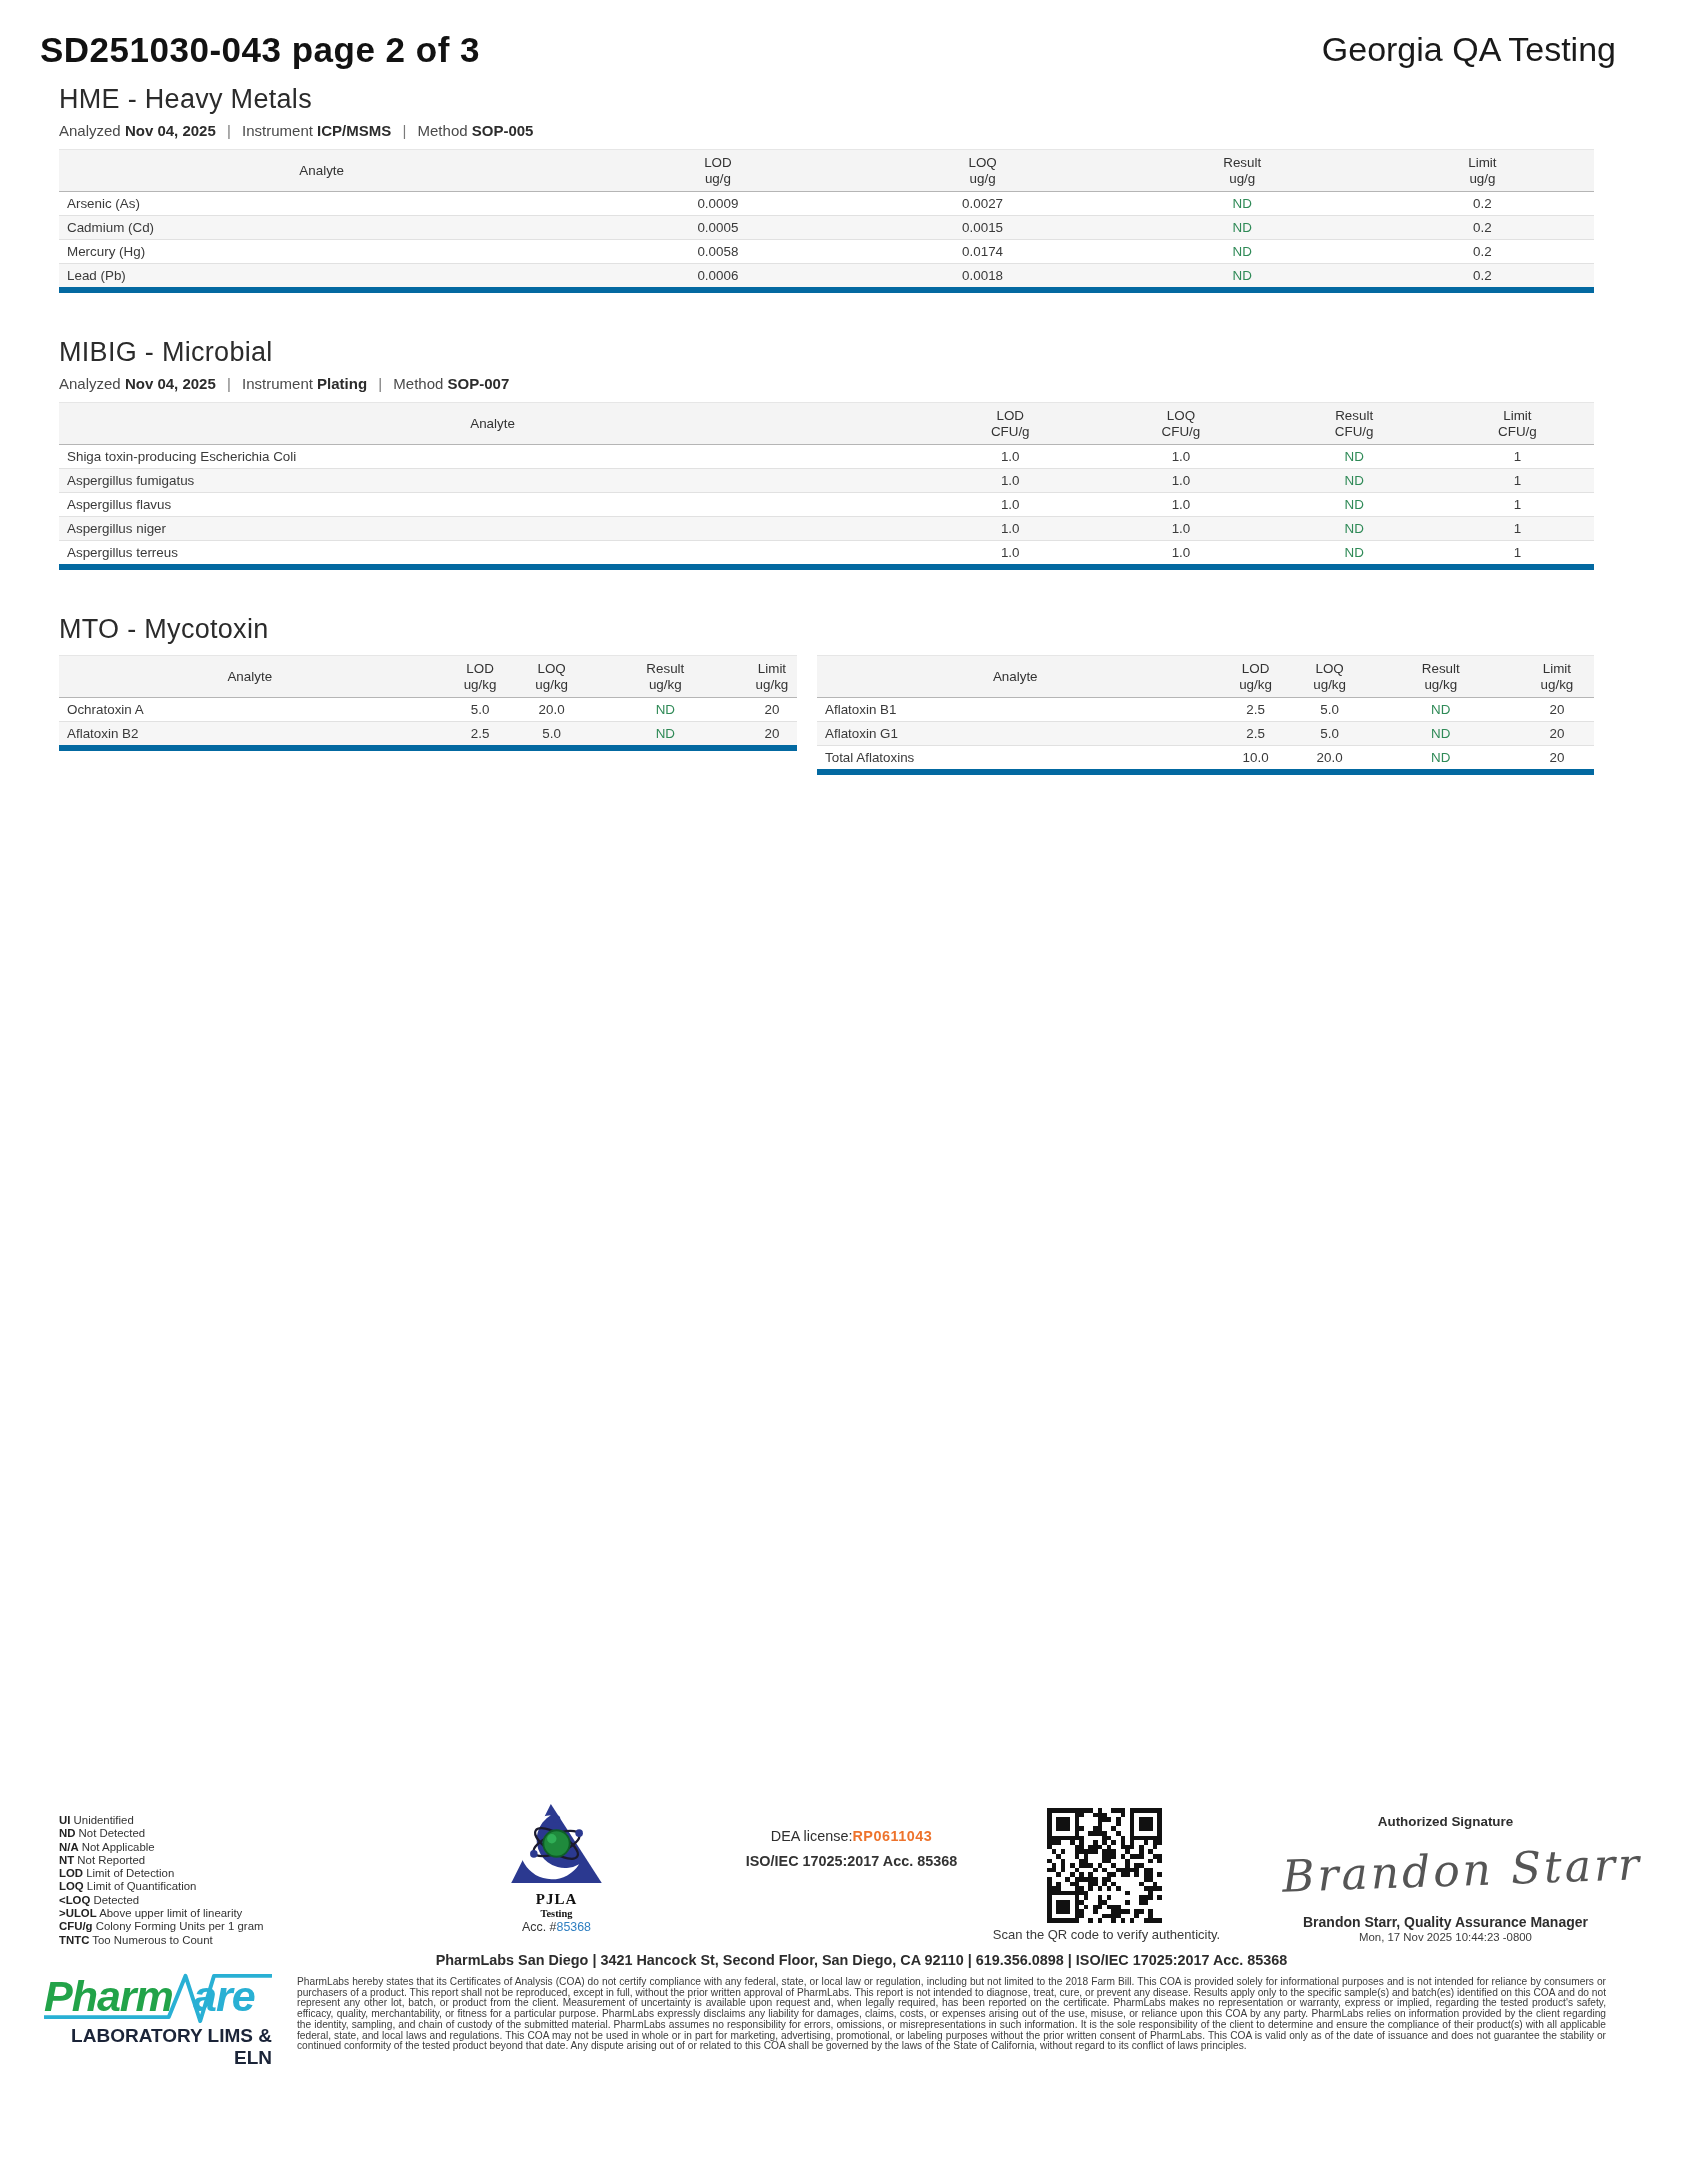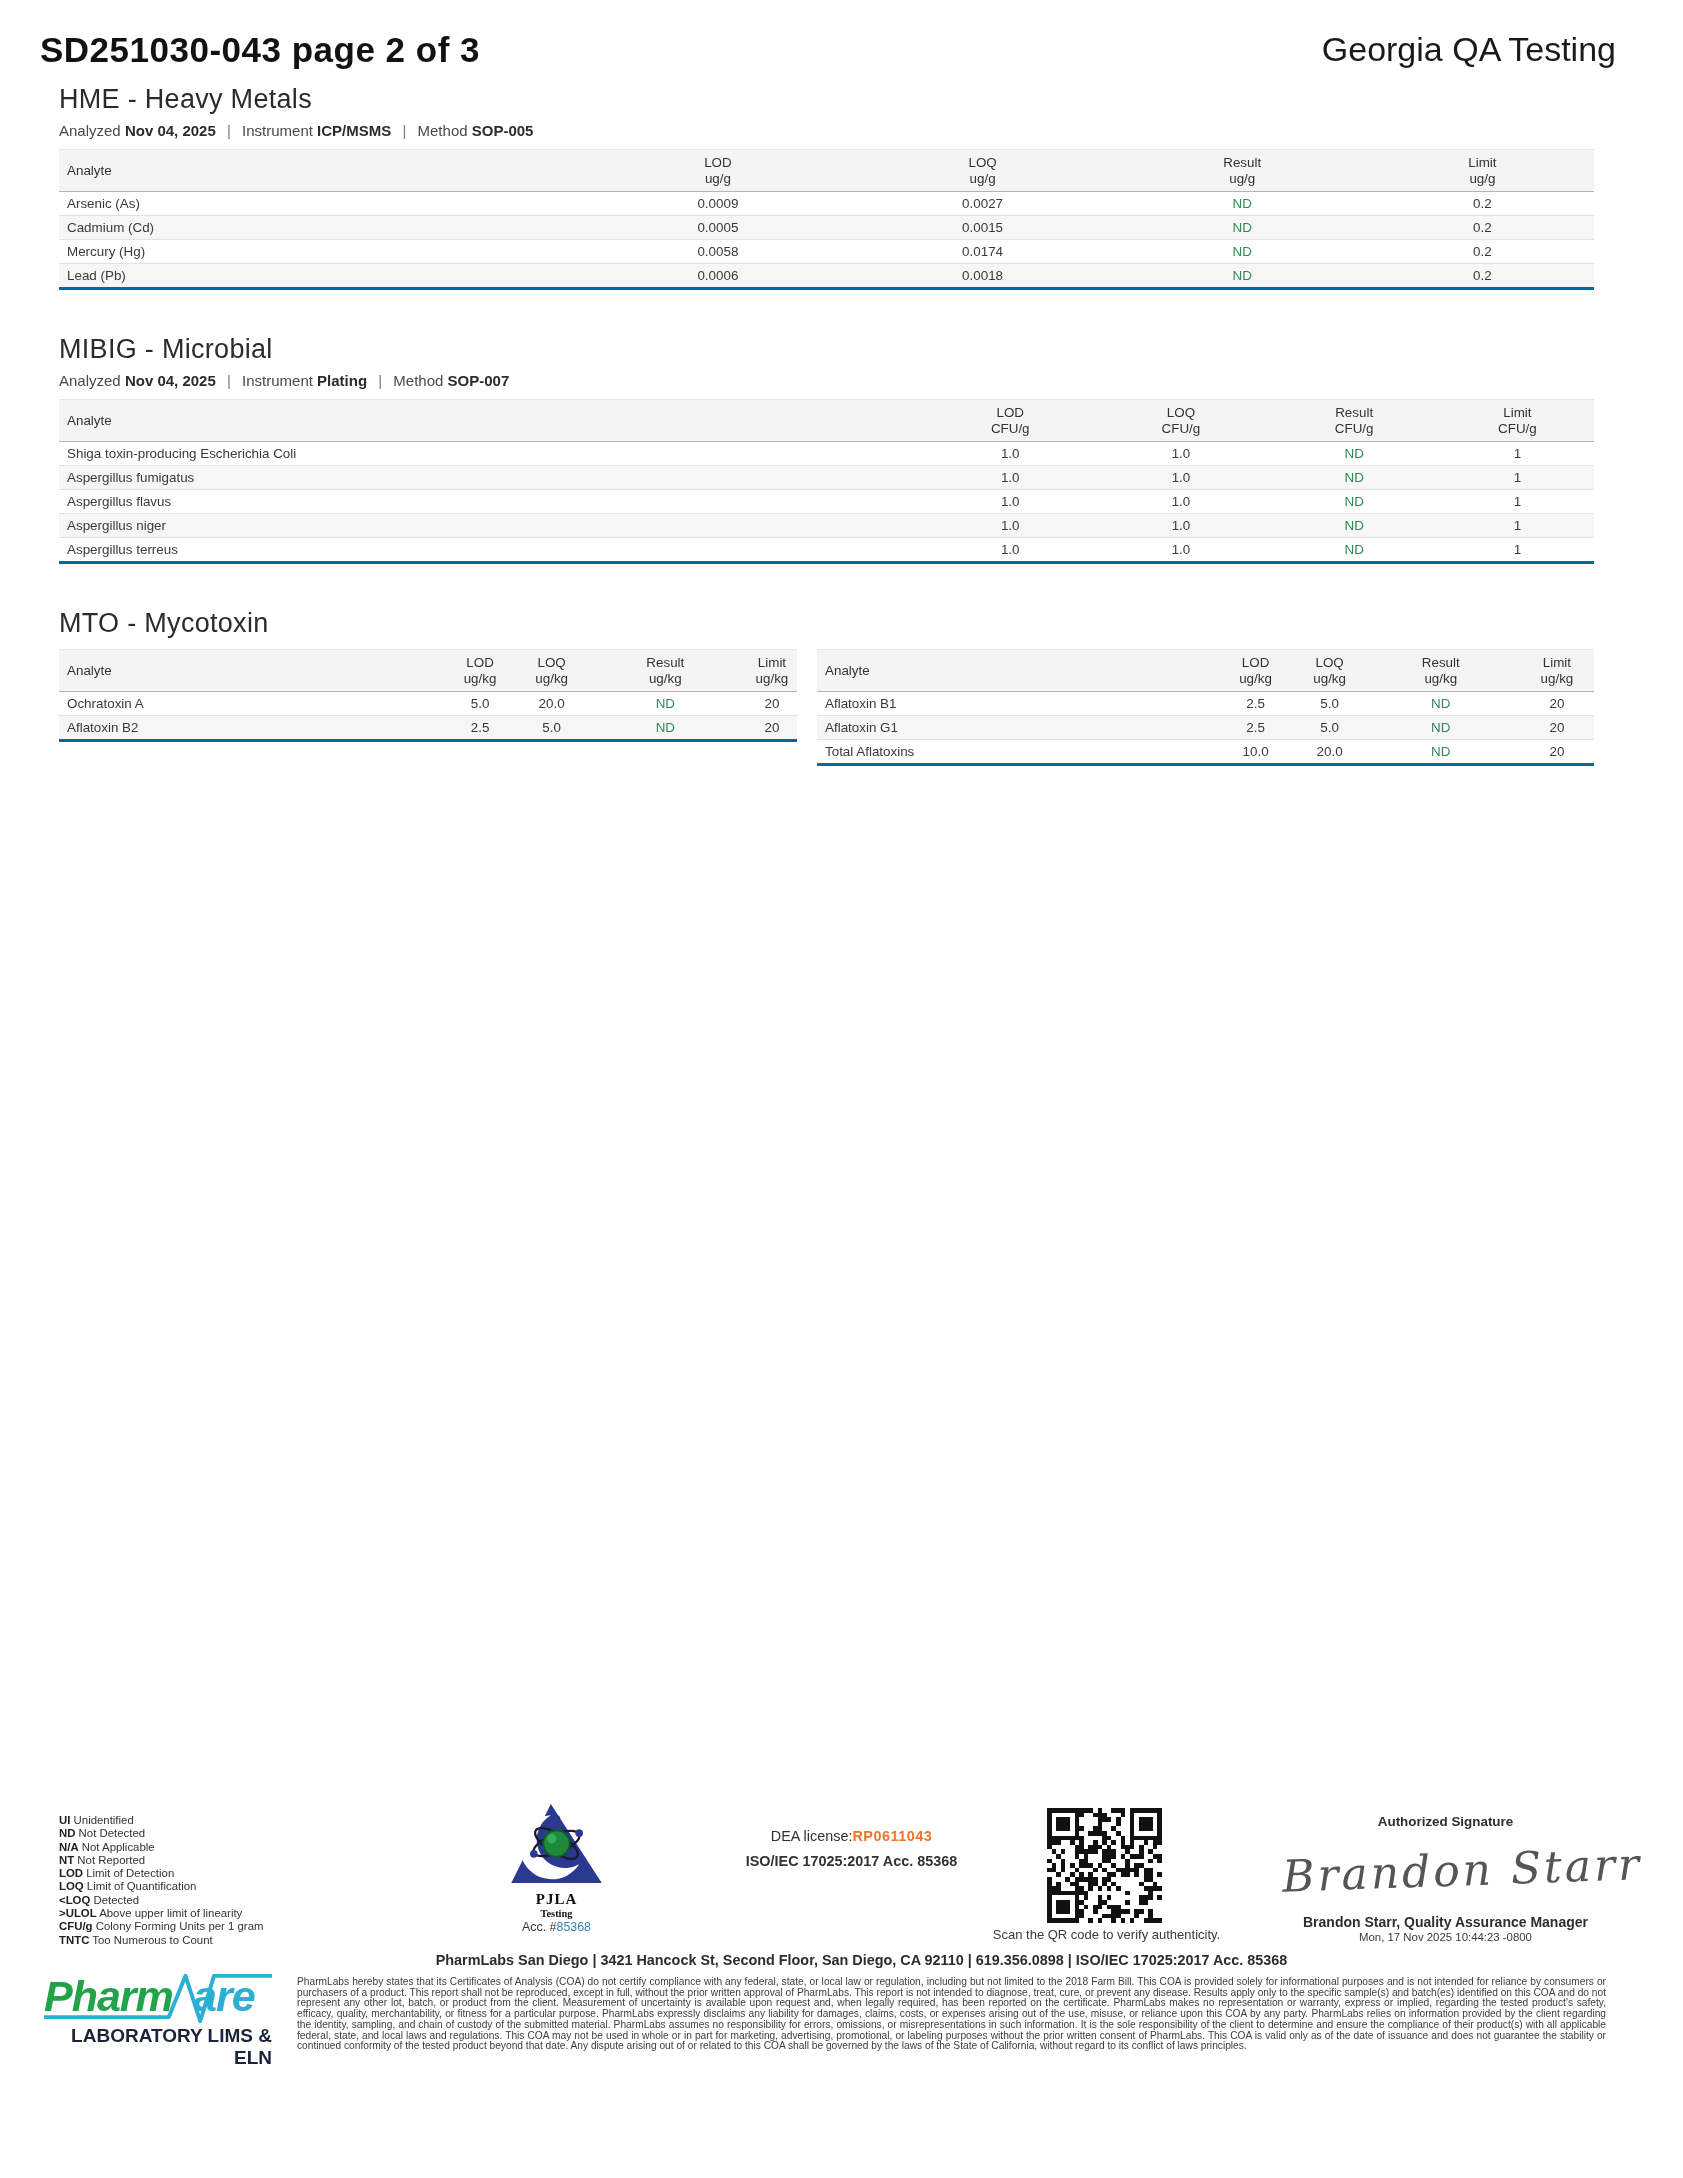--- a/index.html
+++ b/index.html
@@ -16,26 +16,26 @@
   .section{margin-top:14px;}
   .section + .section{margin-top:44px;}
   .sec-title{font-size:27px;font-weight:500;color:#2b2b2b;letter-spacing:0.3px;}
   .meta{margin-top:7px;font-size:15px;color:#4a4a4a;}
   .meta b{color:#2c2c2c;}
   .meta .pipe{margin:0 7px;color:#7a7a7a;}
 
   table{border-collapse:collapse;table-layout:fixed;margin-top:10px;font-size:13.4px;}
   thead th{background:#f4f4f4;font-weight:500;color:#333;padding:5px 8px;
            border-top:1px solid #e6e6e6;border-bottom:1px solid #b5b5b5;vertical-align:middle;}
-  th.analyte-h{text-align:left;}
+  th.analyte-h{text-align:center;}
   th.num,td.num{text-align:center;}
   th .unit{display:block;font-weight:400;margin-top:1px;}
   tbody td{padding:4px 8px;border-bottom:1px solid #e1e1e1;color:#3a3a3a;}
   tbody tr:nth-child(even){background:#f6f6f6;}
-  tbody tr:last-child td{border-bottom:3px solid #0369a1;}
+  tbody tr:last-child td{border-bottom:6px solid #0369a1;}
   td.result{color:#2f8a57;font-weight:500;}
   .tbl-full{width:1535px;}
   .mto-wrap{display:flex;gap:20px;align-items:flex-start;}
   .tbl-mto-left{width:738px;}
   .tbl-mto-right{width:777px;}
 
   
   .footer{position:absolute;left:0;top:0;width:1683px;height:2178px;pointer-events:none;}
   .legend{position:absolute;left:59px;top:1814px;font-size:11.4px;line-height:13.3px;color:#333;}
   .legend b{color:#222;}

